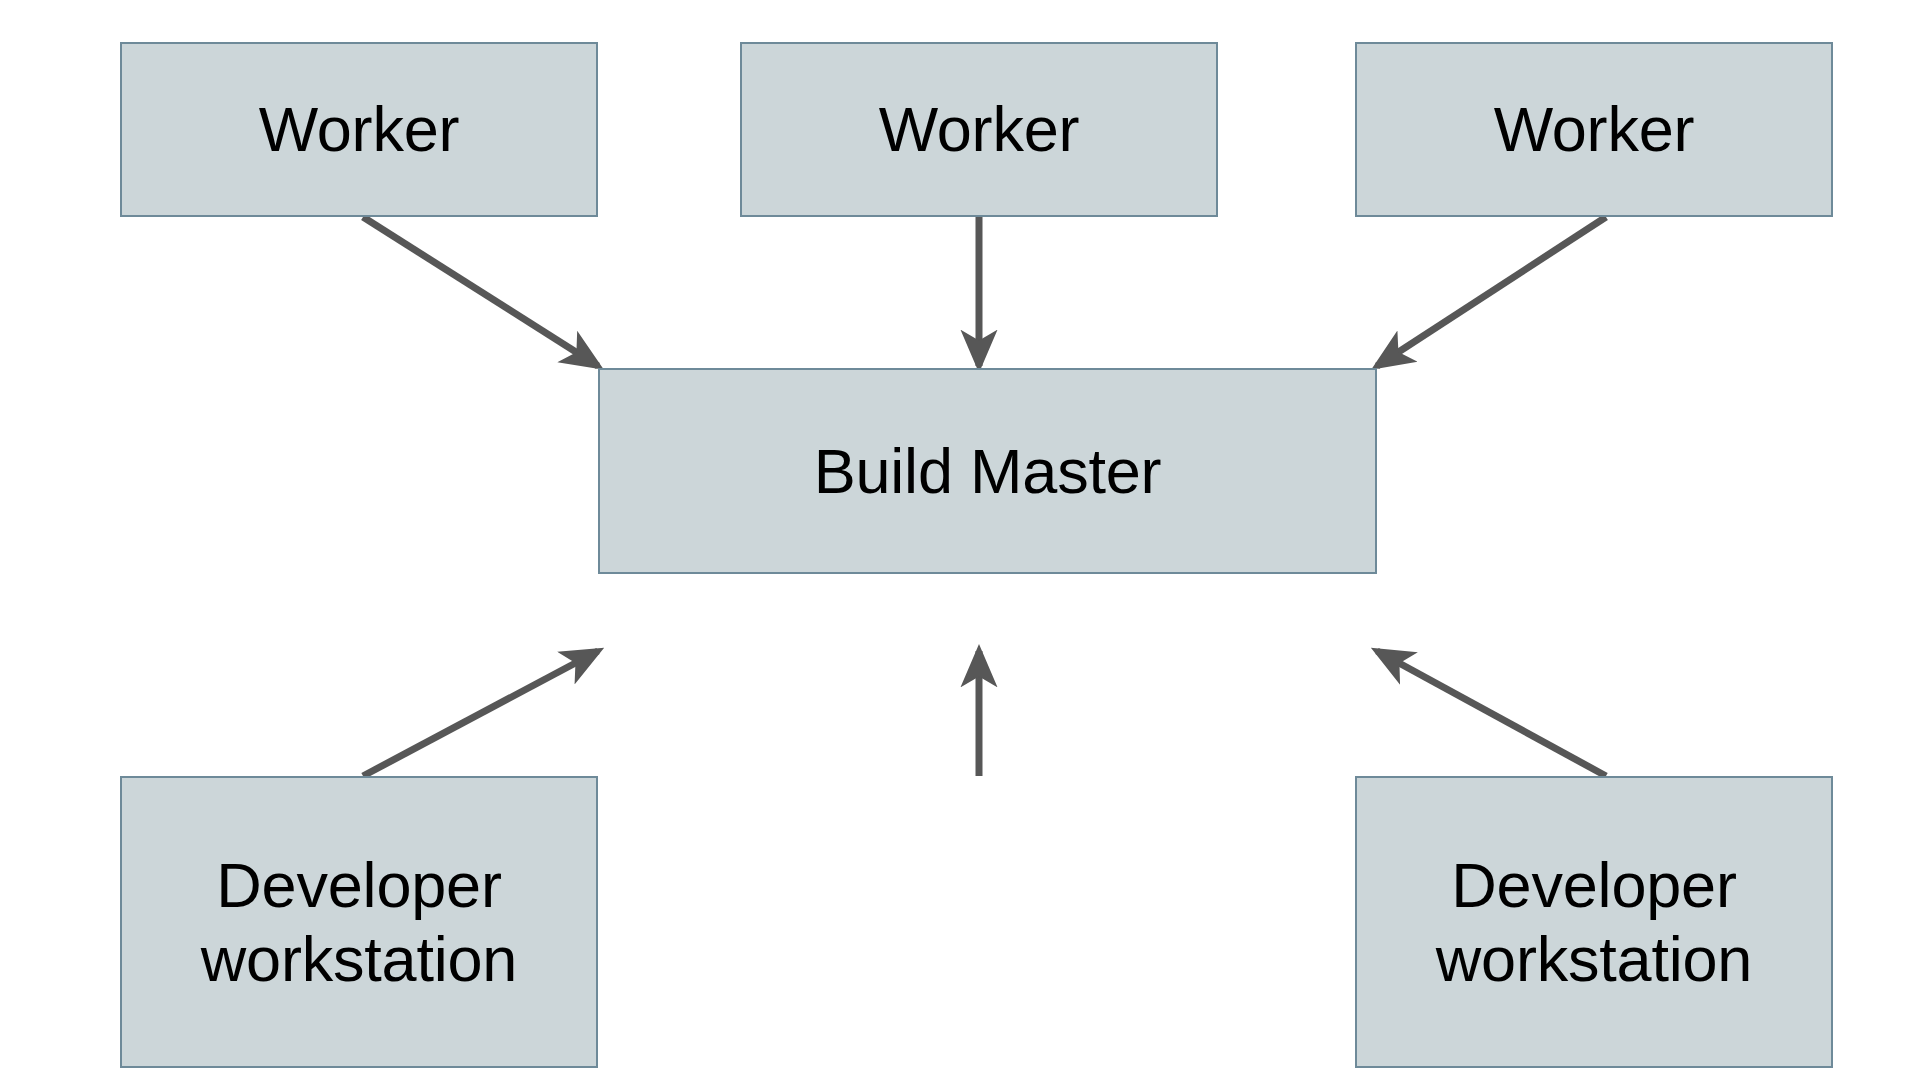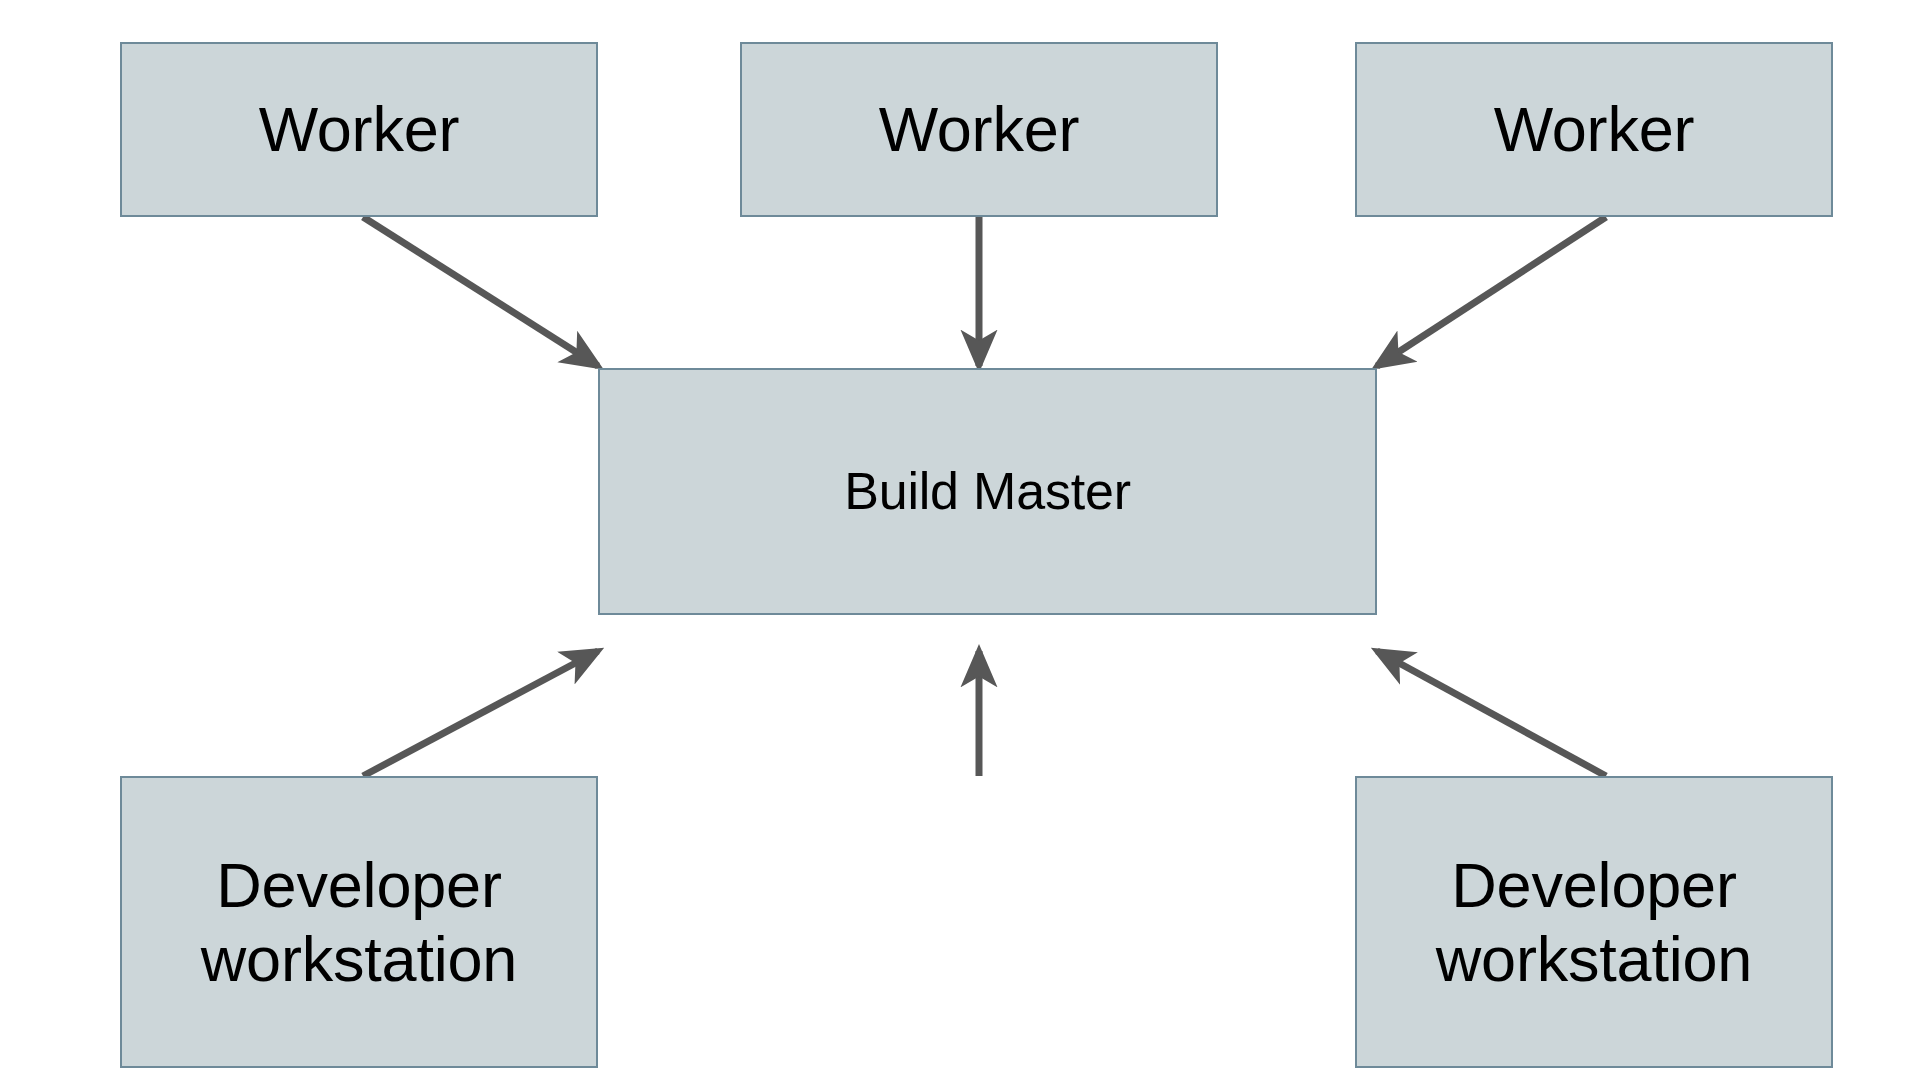--- a/index.html
+++ b/index.html
@@ -42,21 +42,21 @@
     white-space: pre-line;
     padding: 0 6px;
   }
 
   
   #node-worker-1 { left: 120px;  top: 42px;  width: 478px; height: 175px; font-size: 63px; }
   #node-worker-2 { left: 740px;  top: 42px;  width: 478px; height: 175px; font-size: 63px; }
   #node-worker-3 { left: 1355px; top: 42px;  width: 478px; height: 175px; font-size: 63px; }
 
   
-  #node-build-master { left: 598px; top: 368px; width: 779px; height: 247px; font-size: 52px; }
+  #node-build-master { left: 598px; top: 368px; width: 779px; height: 206px; font-size: 63px; }
 
   
   #node-dev-ws-left  { left: 120px;  top: 776px; width: 478px; height: 292px; font-size: 63px; }
   #node-ci-server    { left: 740px;  top: 776px; width: 478px; height: 292px; font-size: 63px; }
   #node-dev-ws-right { left: 1355px; top: 776px; width: 478px; height: 292px; font-size: 63px; }
 </style>
 </head>
 <body>
 
 <div id="canvas">

